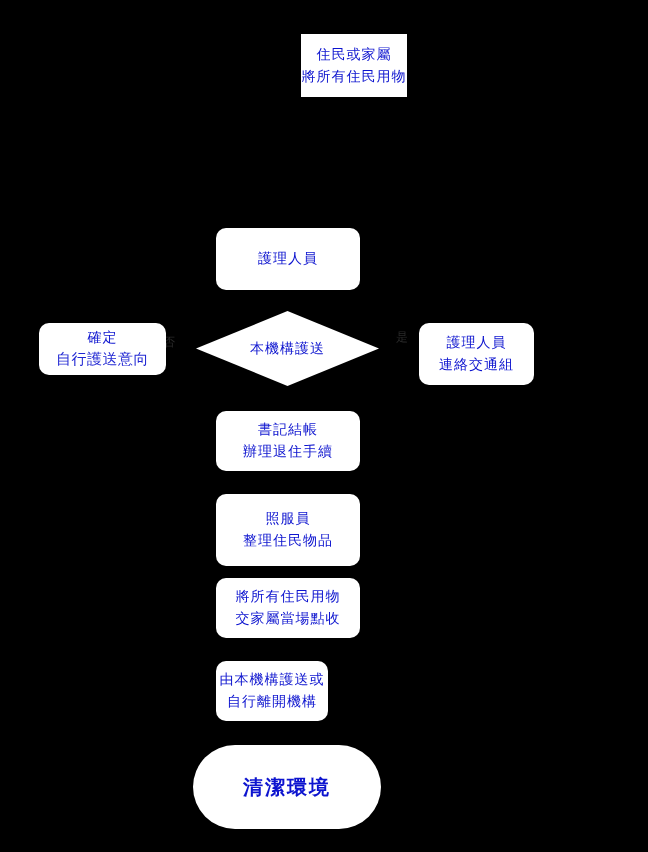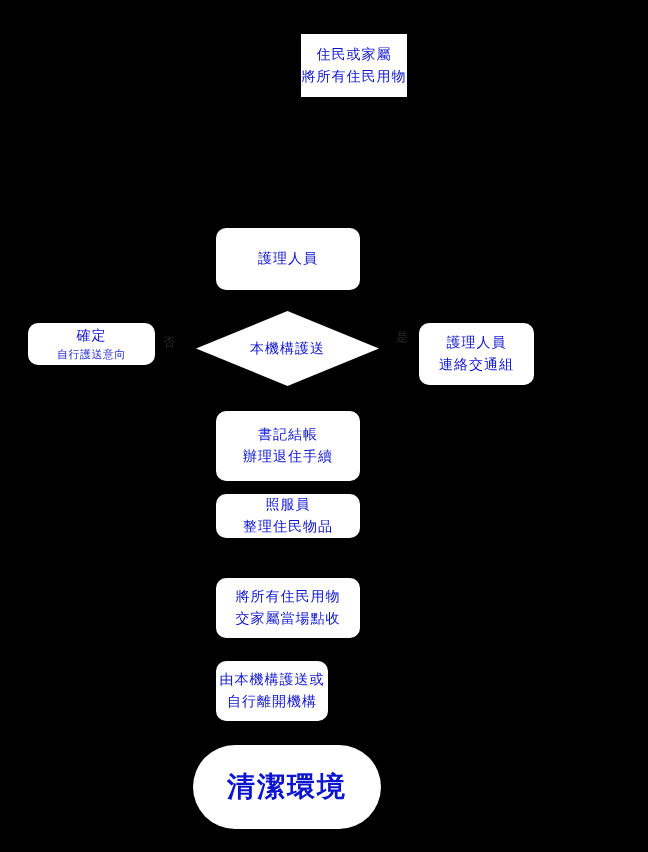--- a/index.html
+++ b/index.html
@@ -42,42 +42,42 @@
 
   
   .rect { border-radius: 0; }
 
   
   .round { border-radius: 10px; }
 
   
   .stadium {
     border-radius: 60px;
-    font-size: 28px;
+    font-size: 20px;
     font-weight: bold;
     letter-spacing: 2px;
   }
 
   
   .hex {
     background: #ffffff;
     -webkit-clip-path: polygon(14% 0%, 86% 0%, 100% 50%, 86% 100%, 14% 100%, 0% 50%);
     clip-path: polygon(14% 0%, 86% 0%, 100% 50%, 86% 100%, 14% 100%, 0% 50%);
   }
 
   
   .diamond {
     background: #ffffff;
     -webkit-clip-path: polygon(50% 0%, 100% 50%, 50% 100%, 0% 50%);
     clip-path: polygon(50% 0%, 100% 50%, 50% 100%, 0% 50%);
   }
 
   
   .small-ln {
-    font-size: 11px;
+    font-size: 15px;
     letter-spacing: 0.5px;
     opacity: 0.92;
   }
 
   
   .branch-label {
     position: absolute;
     color: #2a2a2a;
     font-size: 12px;
     line-height: 1;
@@ -114,40 +114,40 @@
   <div class="node rect" style="left:301px; top:34px; width:106px; height:63px;">
     <span class="ln">住民或家屬</span>
     <span class="ln">將所有住民用物</span>
   </div>
 
 
   <div class="node round" style="left:216px; top:228px; width:144px; height:62px;">
     <span class="ln">護理人員</span>
   </div>
 
-  <div class="node round" style="left:28px; top:323px; width:127px; height:42px;">
+  <div class="node round" style="left:39px; top:323px; width:127px; height:52px;">
     <span class="ln">確定</span>
     <span class="ln small-ln">自行護送意向</span>
   </div>
 
   <div class="node diamond" style="left:196px; top:311px; width:183px; height:75px;font-family:Liberation Serif, serif;">
     <span class="ln">本機構護送</span>
   </div>
 
   <div class="node round" style="left:419px; top:323px; width:115px; height:62px;">
     <span class="ln">護理人員</span>
     <span class="ln">連絡交通組</span>
   </div>
 
-  <div class="node round" style="left:216px; top:411px; width:144px; height:70px;">
+  <div class="node round" style="left:216px; top:411px; width:144px; height:60px;">
     <span class="ln">書記結帳</span>
     <span class="ln">辦理退住手續</span>
   </div>
 
-  <div class="node round" style="left:216px; top:494px; width:144px; height:44px;">
+  <div class="node round" style="left:216px; top:494px; width:144px; height:72px;">
     <span class="ln">照服員</span>
     <span class="ln">整理住民物品</span>
   </div>
 
   <div class="node round" style="left:216px; top:578px; width:144px; height:60px;">
     <span class="ln">將所有住民用物</span>
     <span class="ln">交家屬當場點收</span>
   </div>
 
   <div class="node round" style="left:216px; top:661px; width:112px; height:60px;">

